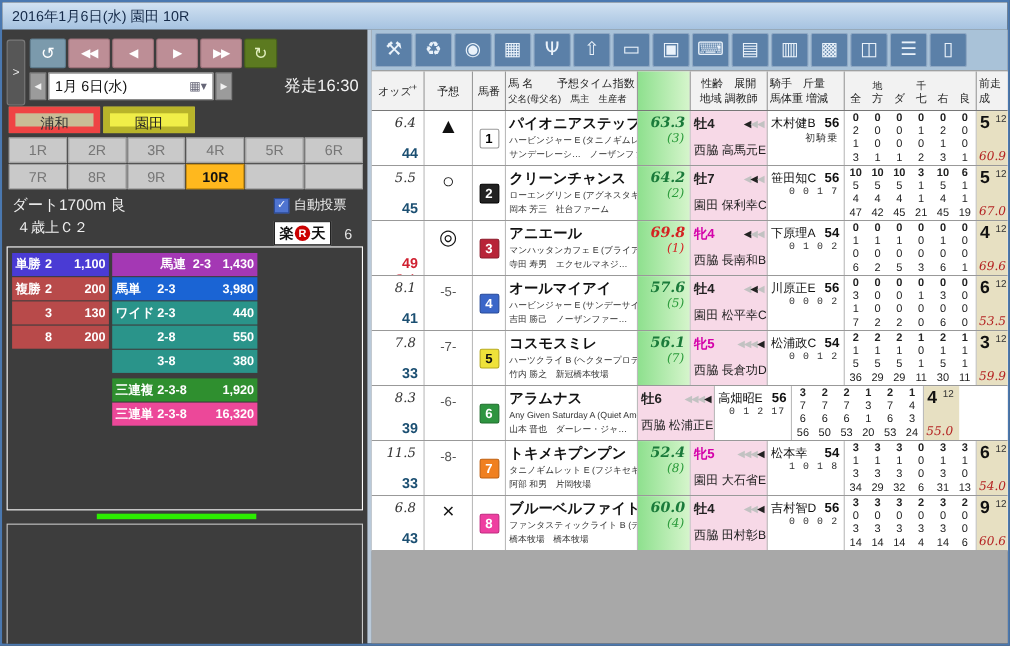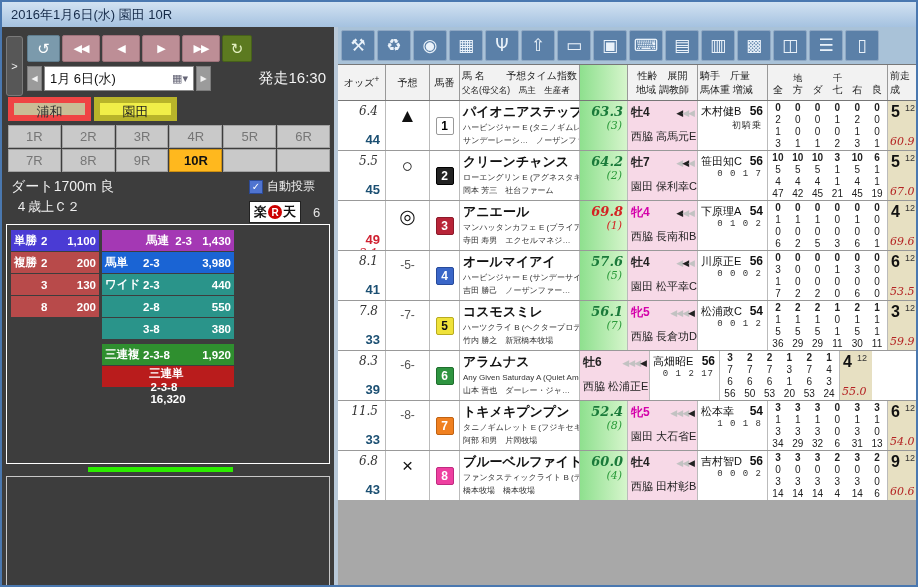--- a/index.html
+++ b/index.html
@@ -278,21 +278,21 @@
           <span class="pnum">3-8</span>
           <span class="pval">380</span>
         </div>
 
         <div class="prow" data-variant="gap" style="background-color: rgb(47, 143, 47);">
           <span class="plabel">三連複</span>
           <span class="pnum">2-3-8</span>
           <span class="pval">1,920</span>
         </div>
 
-        <div class="prow" data-variant="" style="background-color: #b91c1c; flex-direction: column;">
+        <div class="prow" data-variant="" style="background-color: #ec4899;">
           <span class="plabel">三連単</span>
           <span class="pnum">2-3-8</span>
           <span class="pval">16,320</span>
         </div>
       </div>
   </div>
 
   <div class="green-line"></div>
   <div class="bottom-panel"></div>
 </div>

